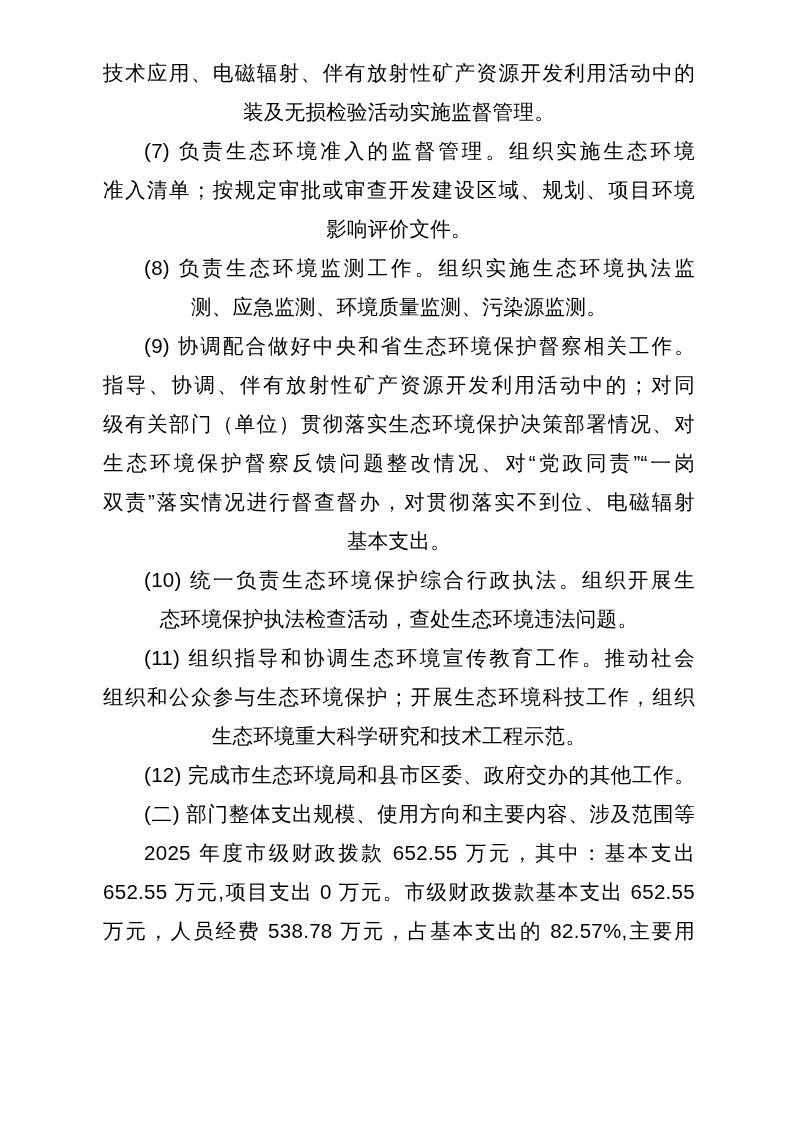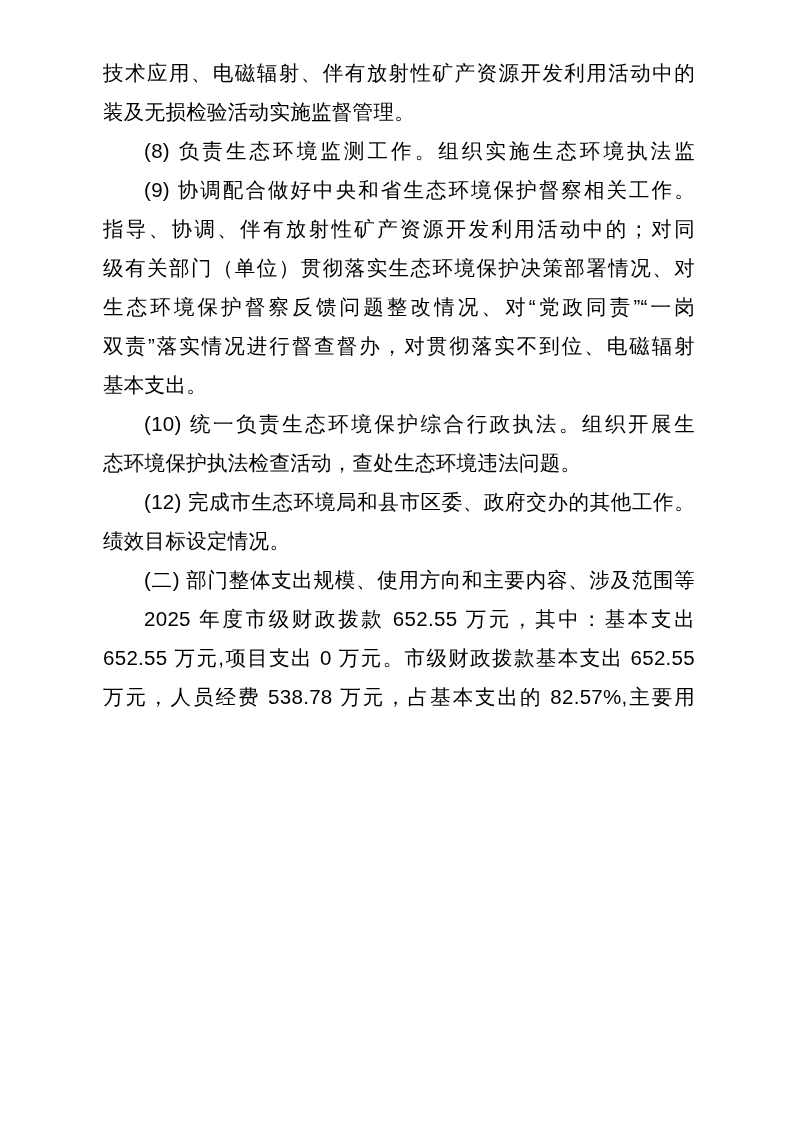--- a/index.html
+++ b/index.html
@@ -24,21 +24,21 @@
   }
   .paragraph {
     margin: 0;
     padding: 0;
   }
   .line {
     font-size: 20.5px;
     line-height: 39px;
     height: 39px;
     letter-spacing: 0.3px;
-    text-align: left;
+    text-align: center;
     white-space: nowrap;
     overflow: visible;
   }
   .line.full {
     white-space: normal;
     text-align: justify;
     text-align-last: justify;
   }
   .line.indent {
     text-indent: 41px;
@@ -58,37 +58,47 @@
 </head>
 <body>
 
 <div class="page">
   <div class="doc-body">
       <div class="paragraph">
         <div class="line full">技术应用、电磁辐射、伴有放射性矿产资源开发利用活动中的</div>
         <div class="line">装及无损检验活动实施监督管理。</div>
       </div>
       <div class="paragraph">
+        <div class="line full indent">(7) 负责生态环境准入的监督管理。组织实施生态环境</div>
+        <div class="line full">准入清单；按规定审批或审查开发建设区域、规划、项目环境</div>
+        <div class="line">影响评价文件。</div>
+      </div>
+      <div class="paragraph">
         <div class="line full indent">(8) 负责生态环境监测工作。组织实施生态环境执法监</div>
+        <div class="line">测、应急监测、环境质量监测、污染源监测。</div>
       </div>
       <div class="paragraph">
         <div class="line full indent">(9) 协调配合做好中央和省生态环境保护督察相关工作。</div>
         <div class="line full">指导、协调、伴有放射性矿产资源开发利用活动中的；对同</div>
         <div class="line full">级有关部门（单位）贯彻落实生态环境保护决策部署情况、对</div>
         <div class="line full">生态环境保护督察反馈问题整改情况、对“党政同责”“一岗</div>
         <div class="line full">双责”落实情况进行督查督办，对贯彻落实不到位、电磁辐射</div>
         <div class="line">基本支出。</div>
       </div>
       <div class="paragraph">
         <div class="line full indent">(10) 统一负责生态环境保护综合行政执法。组织开展生</div>
         <div class="line">态环境保护执法检查活动，查处生态环境违法问题。</div>
       </div>
       <div class="paragraph">
+        <div class="line full indent">(11) 组织指导和协调生态环境宣传教育工作。推动社会</div>
+        <div class="line full">组织和公众参与生态环境保护；开展生态环境科技工作，组织</div>
+        <div class="line">生态环境重大科学研究和技术工程示范。</div>
+      </div>
+      <div class="paragraph">
         <div class="line full indent">(12) 完成市生态环境局和县市区委、政府交办的其他工作。</div>
-        <div class="line">绩效目标设定情况。</div>
       </div>
       <div class="paragraph">
         <div class="line full indent">(二) 部门整体支出规模、使用方向和主要内容、涉及范围等</div>
       </div>
       <div class="paragraph">
         <div class="line full indent">2025 年度市级财政拨款 652.55 万元，其中：基本支出</div>
         <div class="line full">652.55 万元,项目支出 0 万元。市级财政拨款基本支出 652.55</div>
         <div class="line full">万元，人员经费 538.78 万元，占基本支出的 82.57%,主要用</div>
       </div>
     </div>

